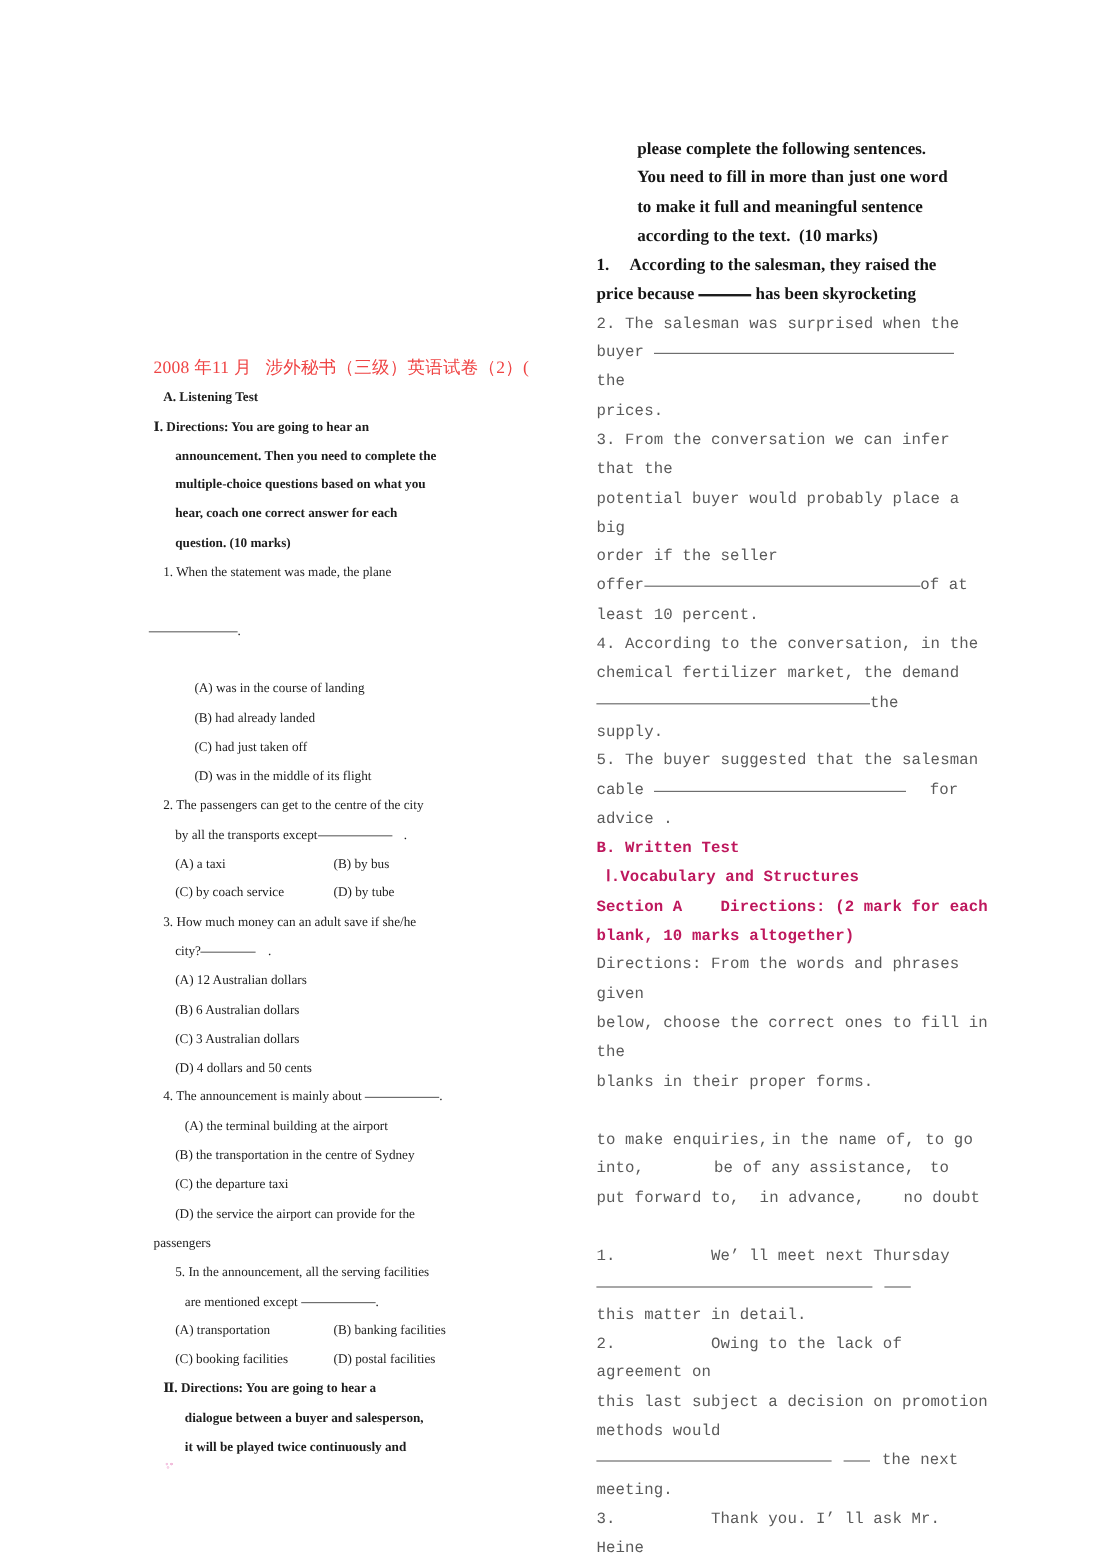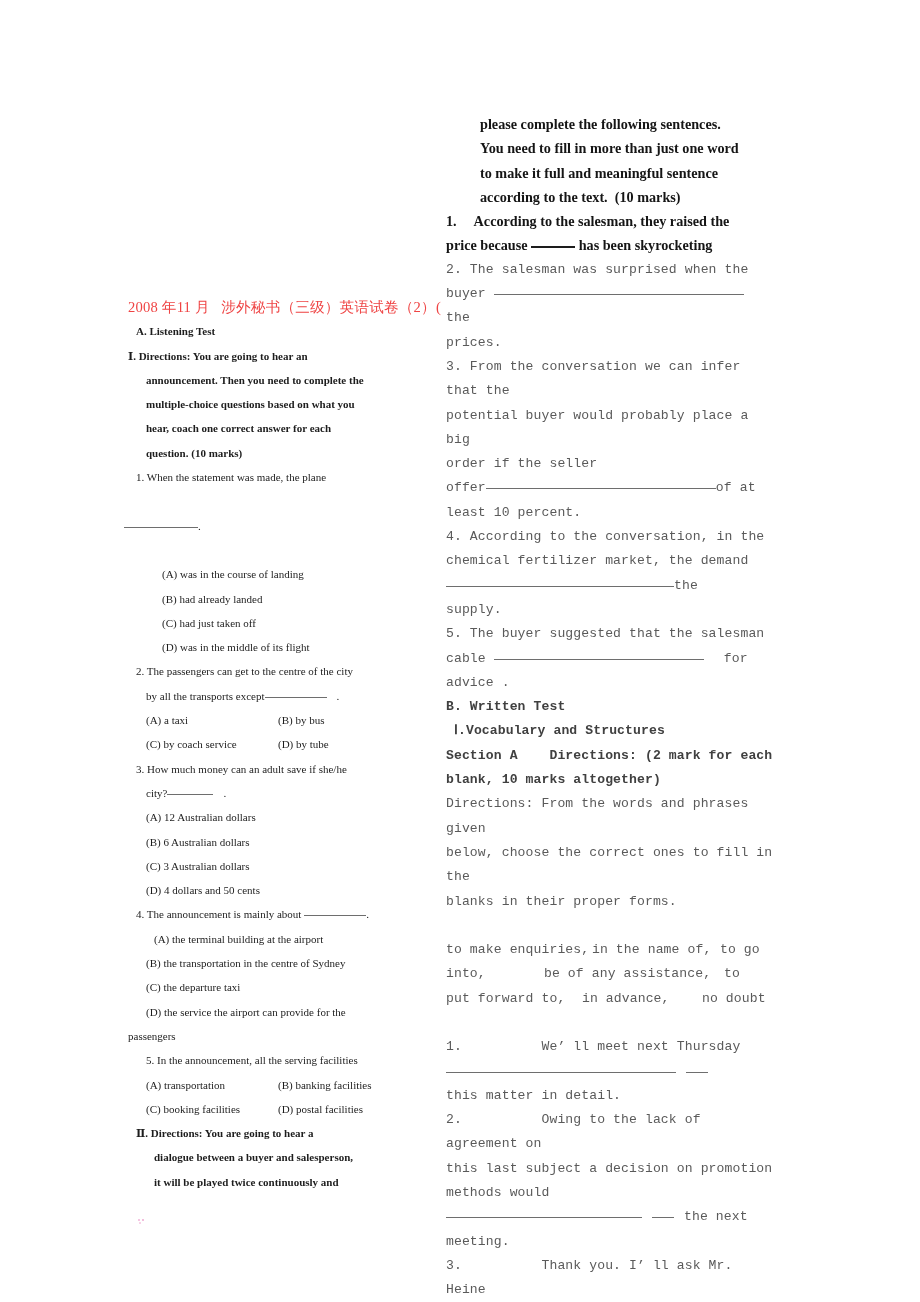--- a/index.html
+++ b/index.html
@@ -22,21 +22,21 @@
     background: #ffffff;
   }
 
   
   .col {
     position: absolute;
     top: 0;
     width: 330px;
   }
   .col-left  { left: 128px; }
-  .col-right { left: 446px; }
+  .col-right { left: 497px; }
 
   
   .ln {
     margin: 0;
     white-space: pre-wrap;
   }
 
   
   .serif {
     font-family: "Liberation Serif", "DejaVu Serif", serif;
@@ -49,21 +49,21 @@
   
   .mono {
     font-family: "Liberation Mono", "DejaVu Sans Mono", monospace;
     font-size: 13.1px;
     line-height: 24.3px;
     color: #5a5a5a;
     letter-spacing: 0.1px;
   }
   .mono.b {
     font-weight: bold;
-    color: #404040;
+    color: #be185d;
   }
 
   
   .rserif-b {
     font-family: "Liberation Serif", "DejaVu Serif", serif;
     font-size: 14.2px;
     line-height: 24.3px;
     font-weight: bold;
     color: #151515;
   }
@@ -187,20 +187,21 @@
       <div class="ln serif i1"><span>4. The announcement is mainly about </span><span class="blank blank-m"></span><span>.</span></div>
       <div class="ln serif i3">(A) the terminal building at the airport</div>
       <div class="ln serif i2">(B) the transportation in the centre of Sydney</div>
       <div class="ln serif i2">(C) the departure taxi</div>
       <div class="ln serif i2">(D) the service the airport can provide for the</div>
       <div class="ln serif i0">passengers</div>
     </div>
 
     <div>
       <div class="ln serif i2">5. In the announcement, all the serving facilities</div>
+      <div class="ln serif i3"><span>are mentioned except </span><span class="blank blank-m"></span><span>.</span></div>
       <div class="ln serif i2 ansrow">
         <span class="a">(A) transportation</span>
         <span class="bcell">(B) banking facilities</span>
       </div>
       <div class="ln serif i2 ansrow">
         <span class="a">(C) booking facilities</span>
         <span class="bcell">(D) postal facilities</span>
       </div>
     </div>
 

